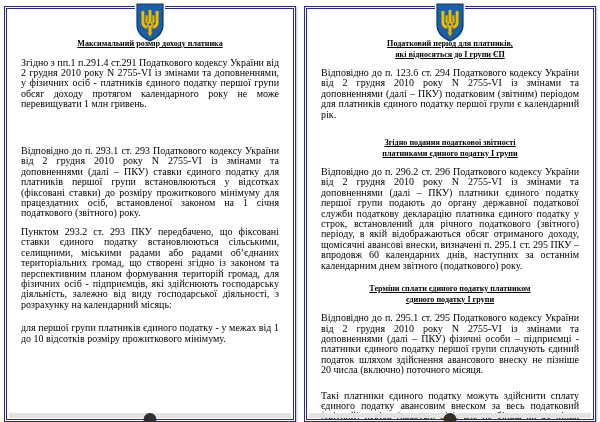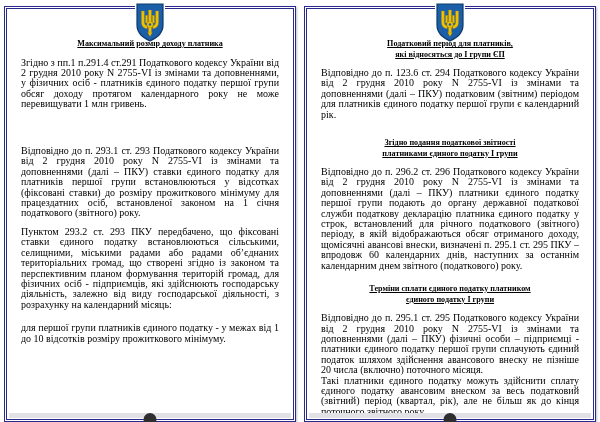--- a/index.html
+++ b/index.html
@@ -73,21 +73,21 @@
     text-align: justify;
     font-size: 10px;
     line-height: 10.4px;
     margin: 0 0 8px 0;
     color: #000000;
     hyphens: none;
   }
   .para.bold {
     font-weight: normal;
   }
-  .para.tight { margin-bottom: 0; }
+  .para.tight { margin-bottom: 15px; }
   .spacer-lg { height: 10px; }
   .spacer-sm { height: 5px; }
 
   .bottom-dot {
     position: absolute;
     bottom: -7px;
     left: 50%;
     transform: translateX(-50%);
     width: 13px;
     height: 13px;

